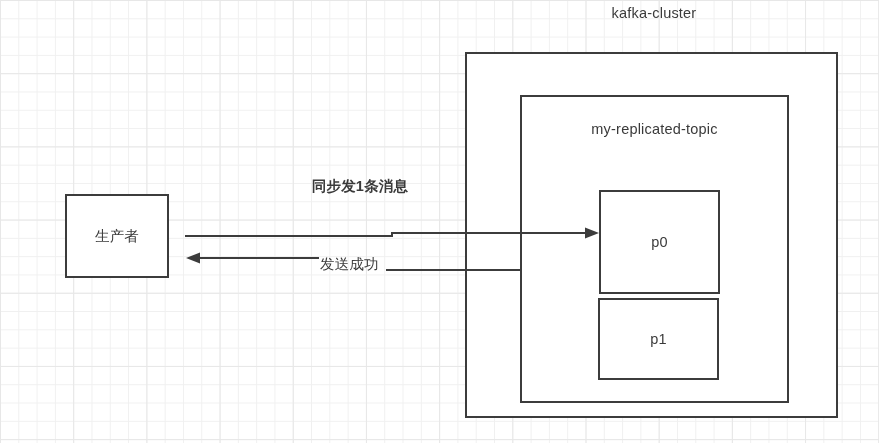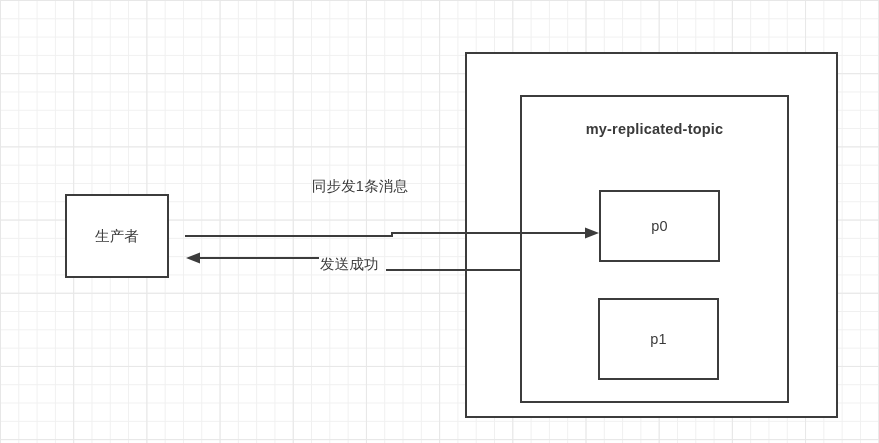--- a/index.html
+++ b/index.html
@@ -52,28 +52,29 @@
     position:absolute;
     top:0;left:0;
     pointer-events:none;
   }
 </style>
 </head>
 <body>
 
 <div class="canvas">
 
+  <div class="floating-label" style="left:554px;top:5px;width:200px;">kafka-cluster</div>
 
   <div class="box" style="left:465px;top:52px;width:373px;height:366px;"></div>
 
-  <div class="box" style="left:520px;top:95px;width:269px;height:308px;font-weight:bold;">
+  <div class="box" style="left:520px;top:95px;width:269px;height:308px;">
     <div class="topic-title box-label">my-replicated-topic</div>
   </div>
 
-  <div class="box center-label" style="left:599px;top:190px;width:121px;height:72px;">
+  <div class="box center-label" style="left:599px;top:190px;width:121px;height:104px;">
     <span class="box-label">p0</span>
   </div>
 
   <div class="box center-label" style="left:598px;top:298px;width:121px;height:82px;align-items:center;">
     <span class="box-label">p1</span>
   </div>
 
   <div class="box center-label" style="left:65px;top:194px;width:104px;height:84px;">
     <span class="box-label">生产者</span>
   </div>
@@ -81,17 +82,17 @@
   <svg class="wires" width="879" height="443" viewBox="0 0 879 443">
 
     <path d="M185 236 H392 V233 H586" fill="none" stroke="#3c3c3c" stroke-width="2"></path>
     <polygon points="599,233 585,227.5 585,238.5" fill="#3c3c3c"></polygon>
 
     <path d="M520 270 H386" fill="none" stroke="#3c3c3c" stroke-width="2"></path>
     <path d="M319 258 H199" fill="none" stroke="#3c3c3c" stroke-width="2"></path>
     <polygon points="186,258 200,252.5 200,263.5" fill="#3c3c3c"></polygon>
   </svg>
 
-  <div class="floating-label" style="left:260px;top:177px;width:200px;">同步发1条消息</div>
+  <div class="floating-label" style="left:260px;top:177px;width:200px;font-weight:bold;">同步发1条消息</div>
 
   <div class="floating-label" style="left:320px;top:255px;text-align:center;">发送成功</div>
 
 </div>
 
 </body></html>

